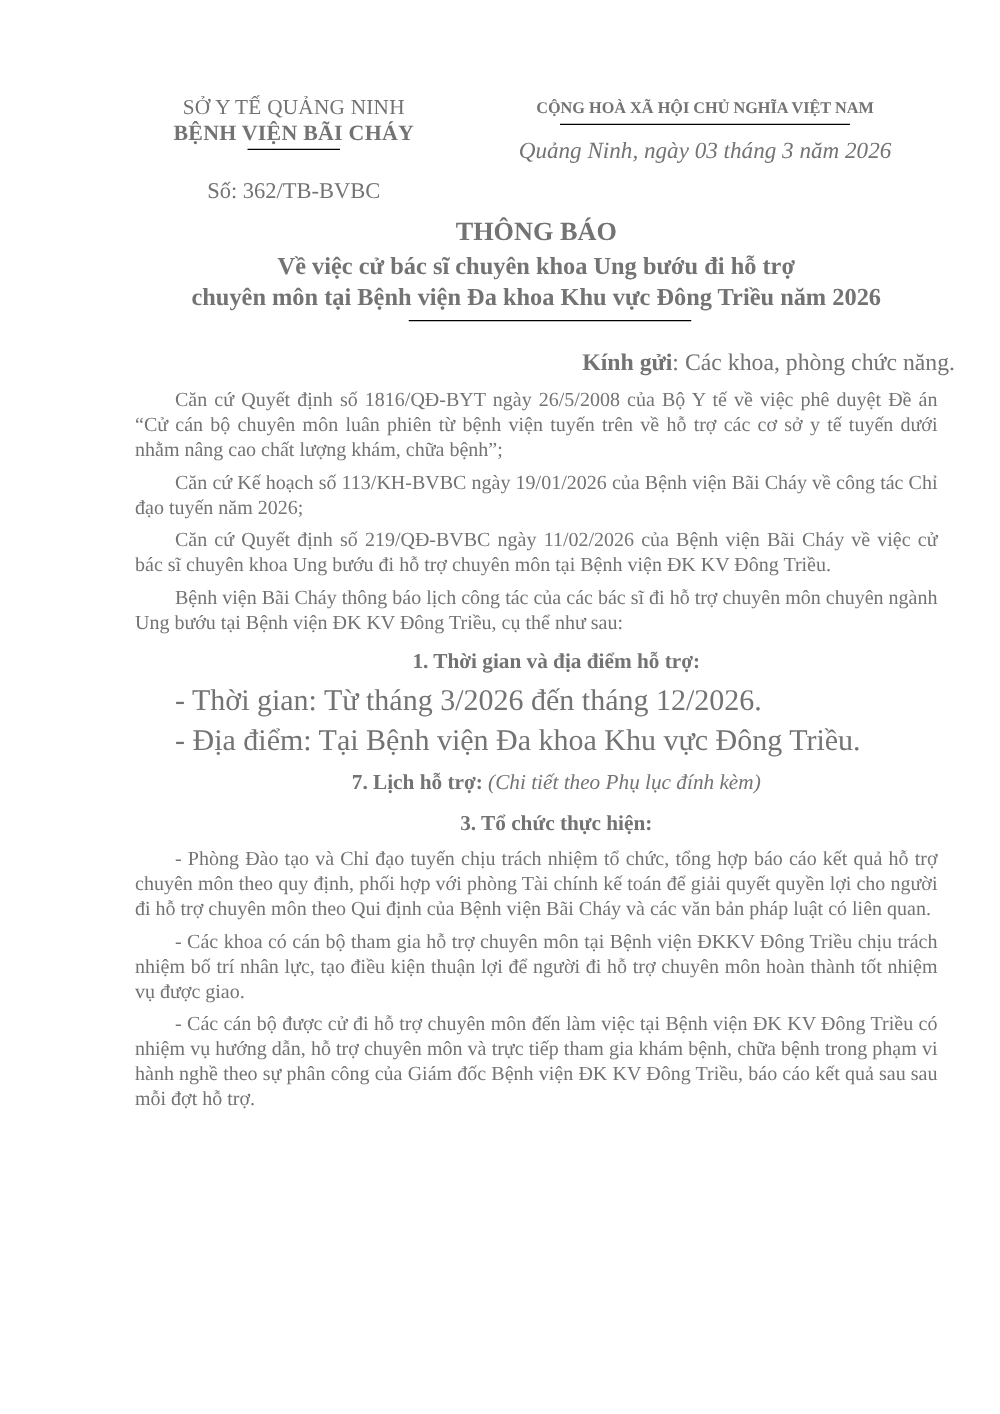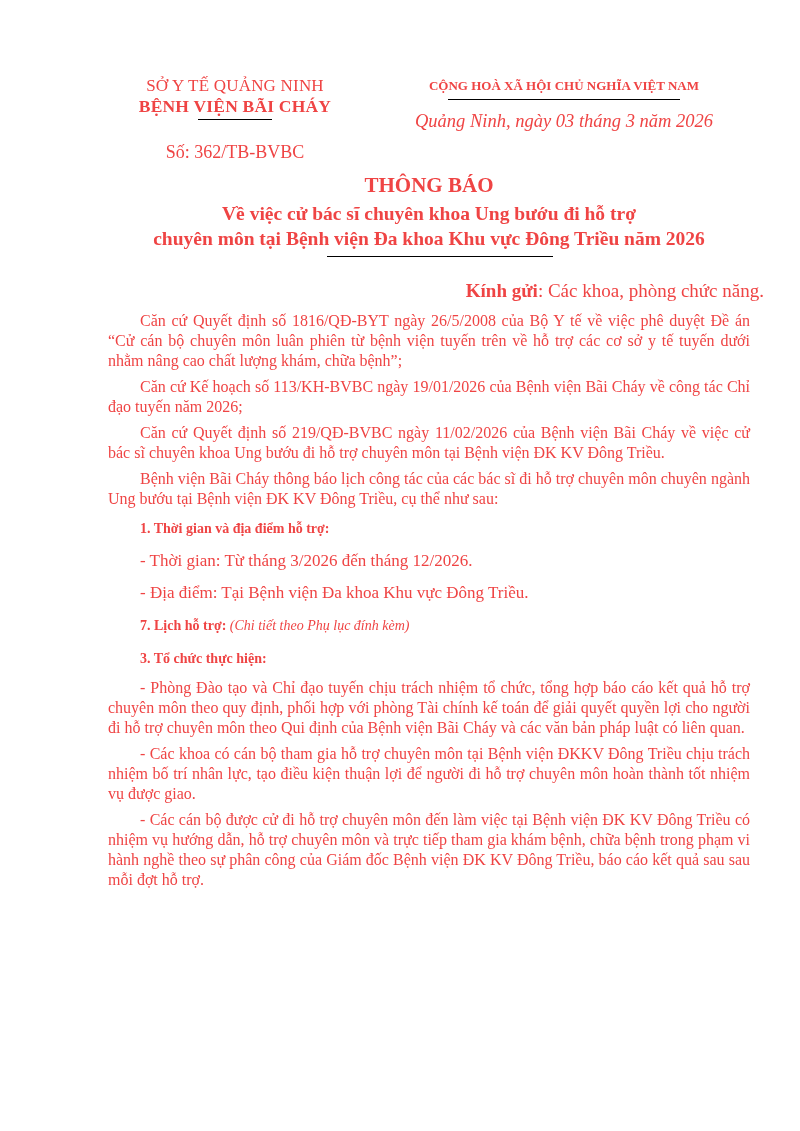--- a/index.html
+++ b/index.html
@@ -2,21 +2,21 @@
 <html lang="vi"><head>
 <meta charset="utf-8">
 <title>Thông báo</title>
 <style>
   html,body { margin:0; padding:0; background:#9a9a9a; }
   .page {
     position:relative;
     width:800px; height:1131px;
     margin:0 auto;
     background:#ffffff;
-    color:#ef4444;
+    color:#737373;
     font-family:"Liberation Serif","DejaVu Serif",serif;
     overflow:hidden;
   }
   
   .issuer {
     position:absolute; left:85px; top:76px; width:300px;
     text-align:center; line-height:20px;
   }
   .issuer-dept { font-size:17px; letter-spacing:.2px; }
   .issuer-name { font-size:17.5px; font-weight:bold; letter-spacing:.2px; }
@@ -45,26 +45,26 @@
   .salutation { text-align:right; font-size:19px; margin-top:21px; line-height:26px; transform:translateX(14px); }
   .salutation b { font-weight:bold; }
 
   .body-text { margin-top:7px; }
   .para {
     font-size:16px; line-height:20px;
     text-align:justify; text-indent:32px;
     margin:6px 0 0;
   }
   .heading {
-    font-size:14px; font-weight:bold; line-height:26px;
-    padding-left:32px; margin:7px 0 0;
+    font-size:17px; font-weight:bold; line-height:26px;
+    padding-left:32px; margin:7px 0 0;text-align:center;
   }
   .heading .note { font-weight:normal; font-style:italic; }
   .list-item {
-    font-size:17px; line-height:26px;
+    font-size:24px; line-height:26px;
     padding-left:32px; margin:6px 0 0;
   }
 </style>
 </head>
 <body>
 
 <div class="page">
 
   <div class="issuer">
     <div class="issuer-dept">SỞ Y TẾ QUẢNG NINH</div>

